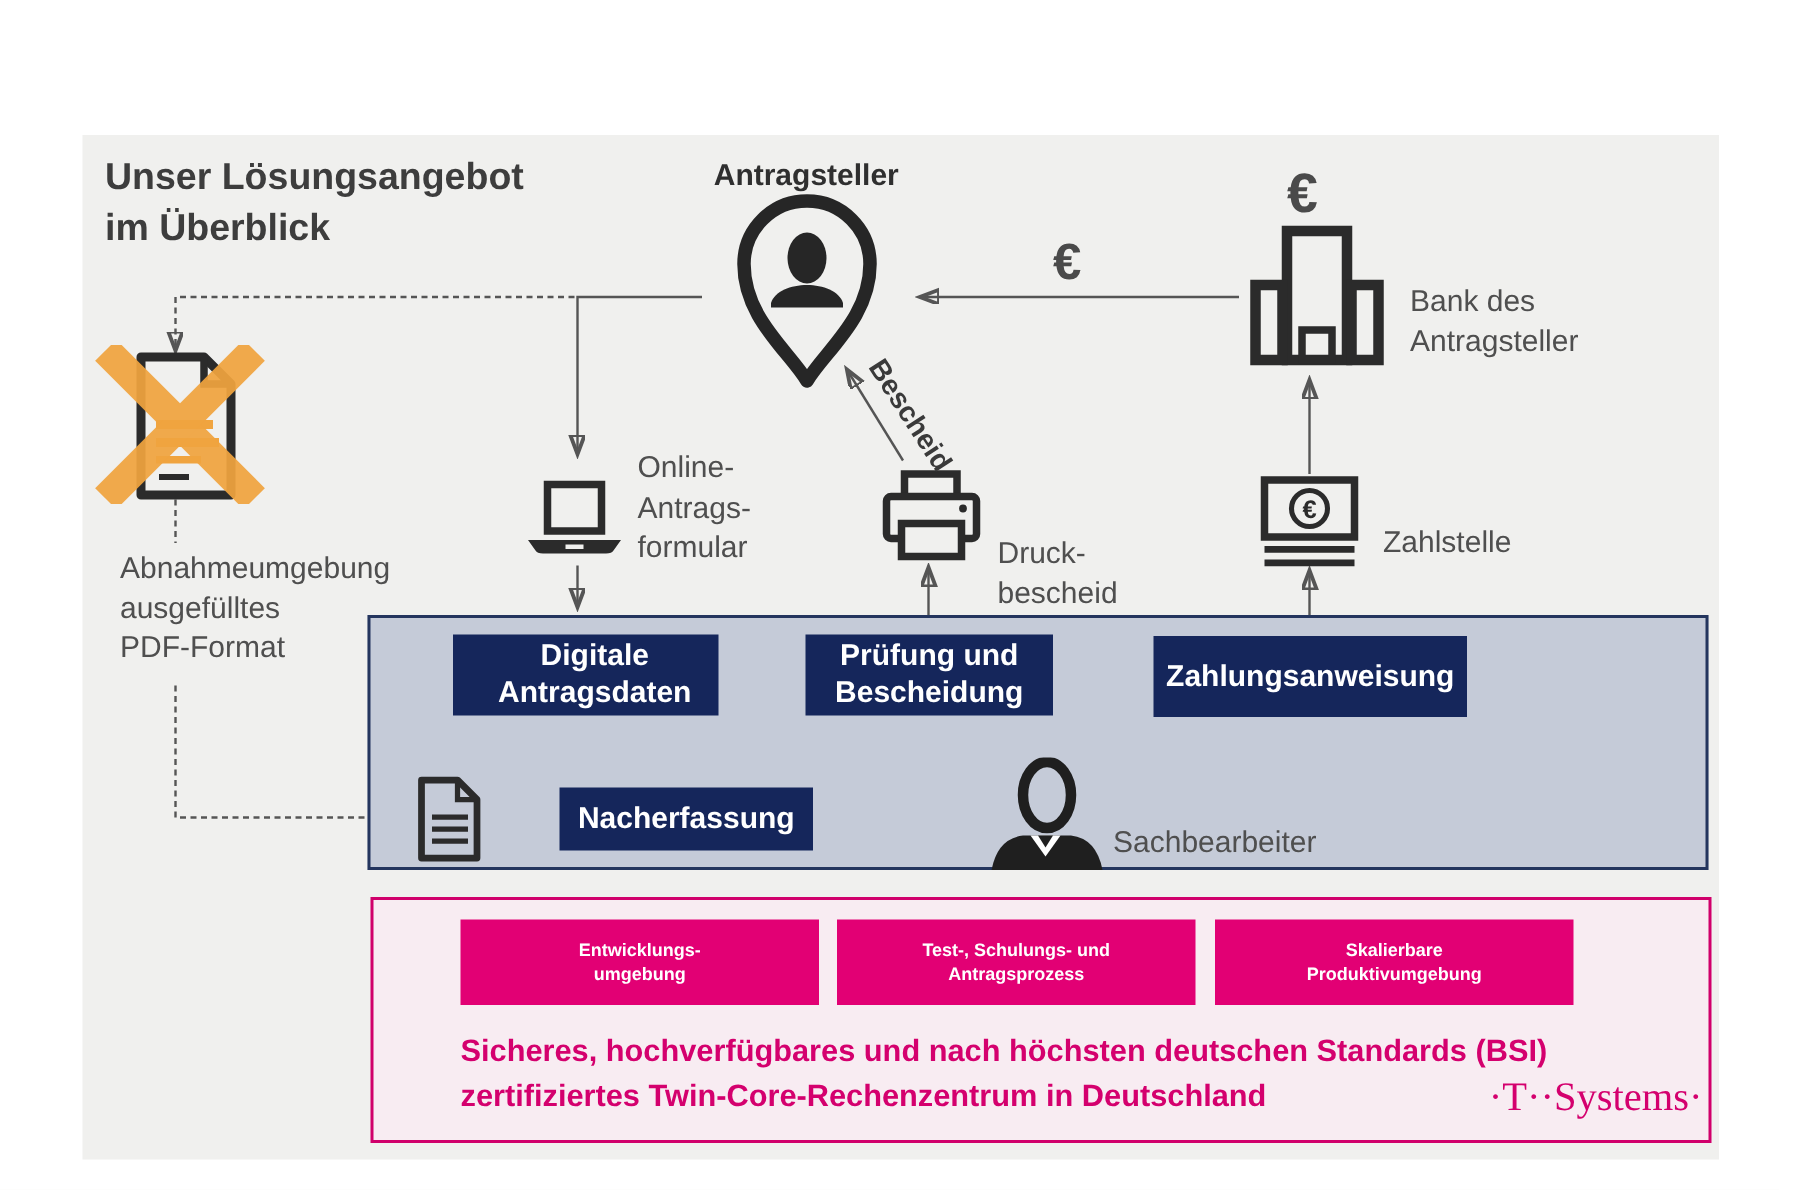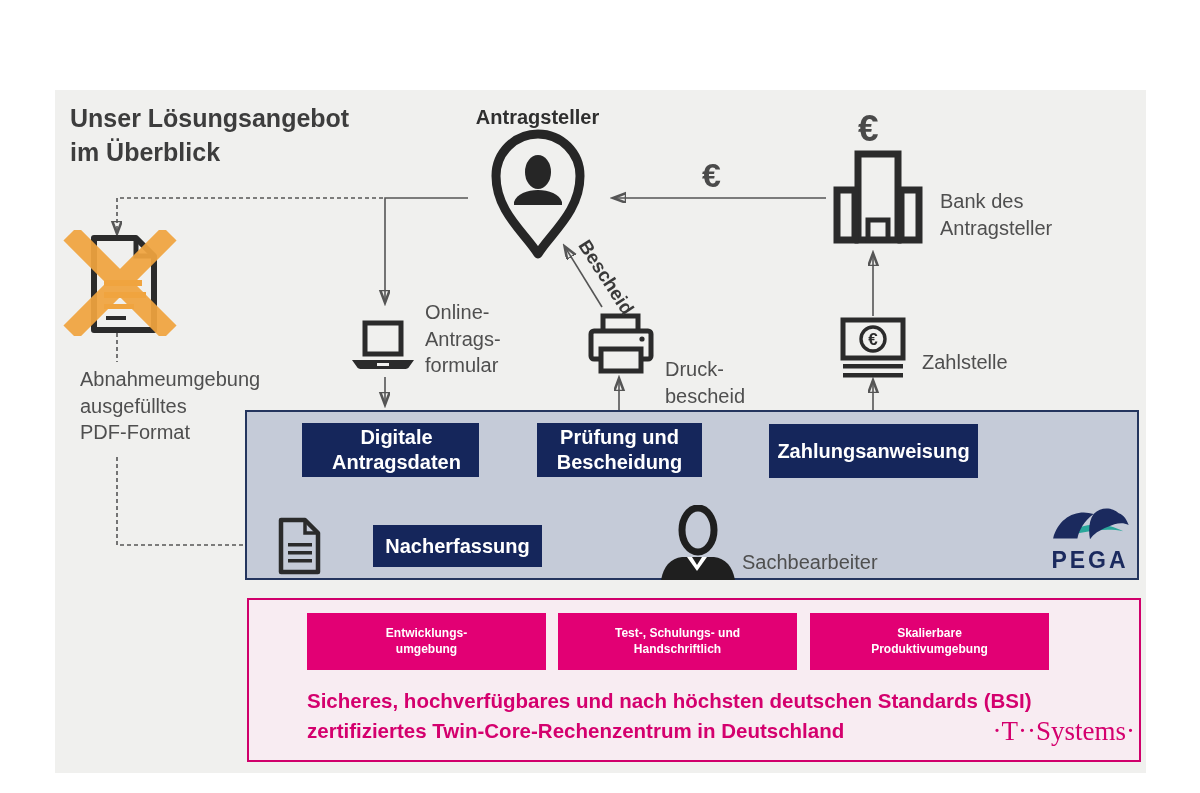--- a/index.html
+++ b/index.html
@@ -145,33 +145,25 @@
   </svg>
 
   <svg class="abs" style="left:660px;top:505px;" width="76" height="76" viewBox="0 0 76 76">
     <ellipse cx="38" cy="25" rx="16" ry="22" fill="#c5cbd8" stroke="#1f1f1f" stroke-width="7"></ellipse>
     <path d="M1,75 Q5,54 22,52 H54 Q71,54 75,75 Z" fill="#1f1f1f"></path>
     <path d="M27,52 L47,52 L37,66 Z" fill="#ffffff"></path>
     <path d="M32,52 L42,52 L37,60 Z" fill="#1f1f1f"></path>
   </svg>
   <div class="abs node-label" style="left:742px;top:549px;">Sachbearbeiter</div>
 
-  <div class="abs pega-logo">
-    <svg width="84" height="36" viewBox="0 0 90 40">
-      <path d="M14,35 C36,16 62,18 82,28 C62,24 38,28 14,35 Z" fill="#2AA79B"></path>
-      <path d="M4,36 C10,13 30,3 49,9 C38,17 33,27 31,36 Z" fill="#1b2a5e"></path>
-      <path d="M49,9 C58,0 70,2 77,8 C83,10 86,16 88,21 C80,17 72,20 65,23 C55,27 49,31 45,37 C43,27 44,16 49,9 Z" fill="#1b2a5e"></path>
-    </svg>
-    <div class="pega-word">PEGA</div>
-  </div>
 
   <div class="abs pink-panel"></div>
   <div class="abs env-box ml" style="left:307px;">Entwicklungs-
 umgebung</div>
   <div class="abs env-box ml" style="left:558px;">Test-, Schulungs- und
-Handschriftlich</div>
+Antragsprozess</div>
   <div class="abs env-box ml" style="left:810px;">Skalierbare
 Produktivumgebung</div>
   <div class="abs dc-note ml">Sicheres, hochverfügbares und nach höchsten deutschen Standards (BSI)
 zertifiziertes Twin-Core-Rechenzentrum in Deutschland</div>
   <div class="abs tsystems">·T··Systems·</div>
 
 </div>
 
 </body></html>

